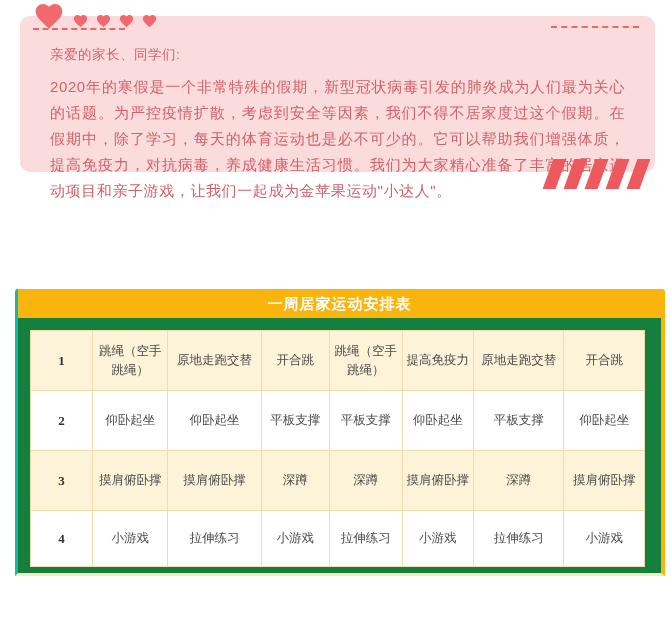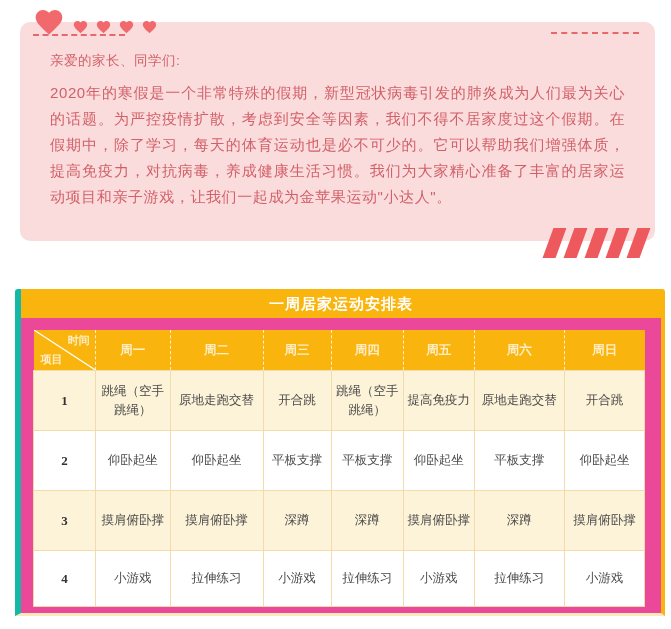--- a/index.html
+++ b/index.html
@@ -1,21 +1,21 @@
 <!DOCTYPE html>
 <html><head>
 <meta charset="utf-8">
 <style>
   * { margin: 0; padding: 0; box-sizing: border-box; }
   html, body { width: 671px; height: 629px; background: #ffffff; overflow: hidden; }
   body { font-family: "Liberation Sans", "DejaVu Sans", sans-serif; position: relative; }
 
   
   .letter-card {
-    position: absolute; left: 20px; top: 22px; width: 635px; height: 219px;
+    position: absolute; left: 20px; top: 16px; width: 635px; height: 156px;
     background: #fadcdc; border-radius: 10px;
   }
   .hearts-row {
     position: absolute; top: -16px; left: 12px;
     display: flex; align-items: flex-end; gap: 6px;
   }
   .heart-big { width: 34px; height: 32px; }
   .heart-small { width: 17px; height: 16px; margin-bottom: 3px; }
   .dash-left {
     position: absolute; top: 12px; left: 13px; width: 92px;
@@ -36,22 +36,22 @@
     display: flex; gap: 8px;
   }
   .slash {
     width: 13px; height: 30px; background: #ee595e;
     transform: skewX(-20deg);
   }
 
   
   .schedule-card {
     position: absolute; left: 15px; top: 289px; width: 650px;
-    background: #ec4899;
-    border-left: 6px solid #14b8a6; border-right: 4px solid #fab40e;
+    background: #15803d;
+    border-left: 3px solid #14b8a6; border-right: 4px solid #fab40e;
     border-bottom: 3px solid #fbe9bb;
     border-radius: 3px 3px 0 0;
   }
   .schedule-title {
     height: 29px; line-height: 29px; background: #fab40e;
     color: #ffffff; font-weight: bold; font-size: 15px; text-align: center;
     letter-spacing: 1px;
   }
   .schedule-body { padding: 12px 16px 6px 12px; }
   table.schedule {
@@ -135,38 +135,20 @@
         <col class="c0">
           <col class="c1">
           <col class="c2">
           <col class="c3">
         <col class="c4">
           <col class="c5">
           <col class="c6">
           <col class="c7">
       </colgroup>
       <tbody>
-          <tr class="head-row">
-        <th class="corner">
-          <div class="corner-box">
-            <svg viewBox="0 0 62 40" preserveAspectRatio="none">
-              <line x1="0" y1="0" x2="62" y2="40" stroke="#ffffff" stroke-width="1.2"></line>
-            </svg>
-            <span class="corner-top">时间</span>
-            <span class="corner-bot">项目</span>
-          </div>
-        </th>
-        <th>周一</th>
-        <th>周二</th>
-        <th>周三</th>
-        <th>周四</th>
-        <th>周五</th>
-        <th>周六</th>
-        <th>周日</th>
-      </tr>
 
       <tr class="row-odd r-tall">
         <td class="cell num">1</td>
         <td class="cell">跳绳（空手跳绳）</td>
         <td class="cell">原地走跑交替</td>
         <td class="cell">开合跳</td>
         <td class="cell">跳绳（空手跳绳）</td>
         <td class="cell">提高免疫力</td>
         <td class="cell">原地走跑交替</td>
         <td class="cell">开合跳</td>

